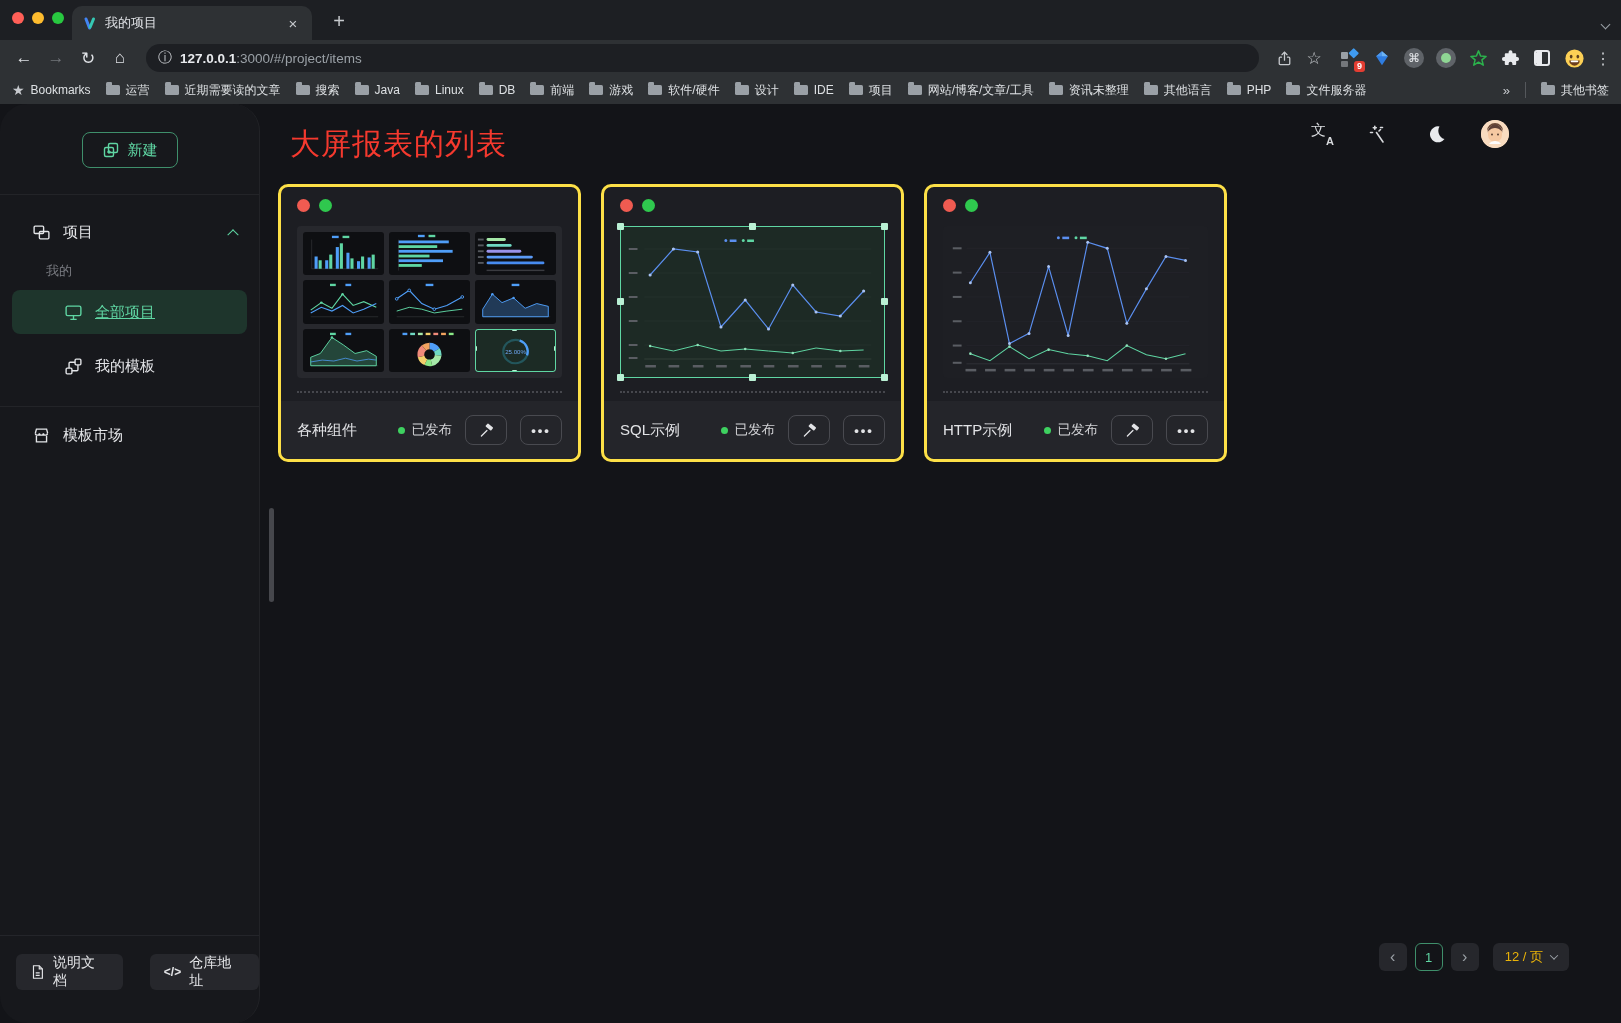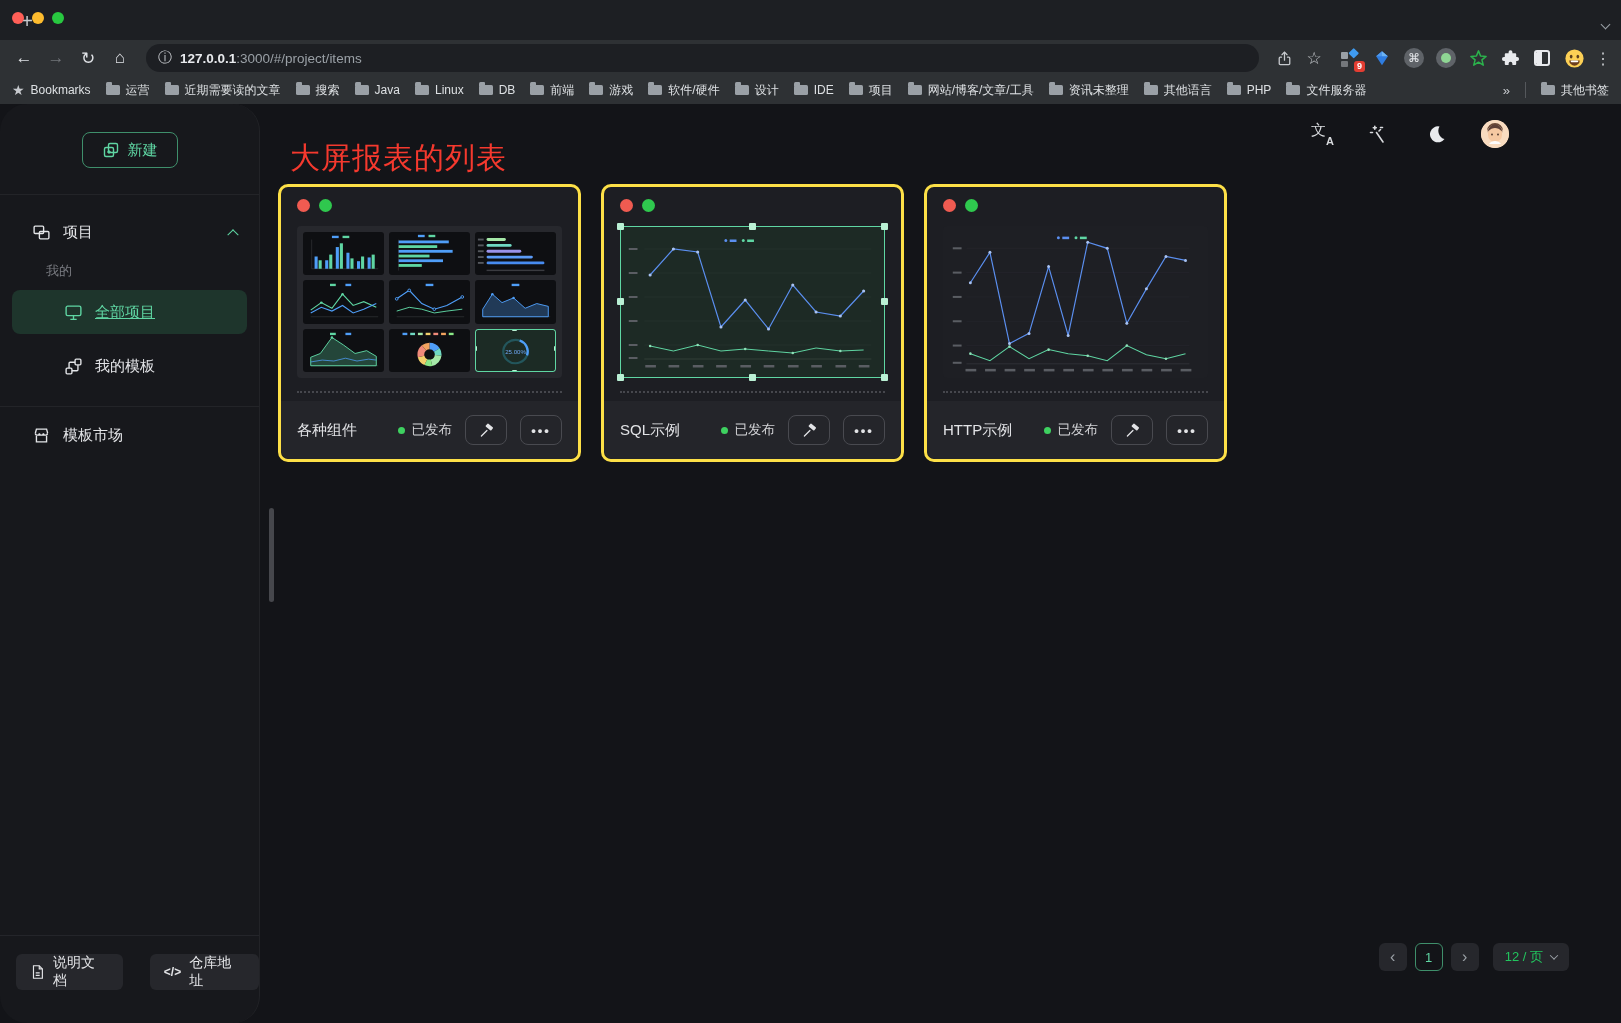--- a/index.html
+++ b/index.html
@@ -55,21 +55,21 @@
   .group-row { display:flex; align-items:center; gap:12px; color:#e4e5e8; font-size:15px; padding:0 22px 0 32px; margin-top:22px; height:30px; }
   .group-row .chev-up { margin-left:auto; width:8px; height:8px; border-right:1.8px solid #5fd6a3; border-bottom:1.8px solid #5fd6a3; transform:rotate(-135deg) translate(-2px,-2px); }
   .owner { color:#7a7c82; font-size:13px; padding-left:46px; margin-top:15px; }
   .sitem { display:flex; align-items:center; gap:12px; font-size:15px; color:#e4e5e8; height:44px; margin:10px 12px 0; padding-left:52px; border-radius:8px; }
   .sitem.active { background:#1e352c; color:#5fd6a3;text-decoration:underline; }
   .sitem.toplevel { padding-left:20px; }
   .sfooter { position:absolute; left:0; bottom:0; width:100%; height:88px; border-top:1px solid #24252a; display:flex; gap:27px; padding:18px 0 0 16px; }
   .fbtn { background:#26272c; border-radius:6px; height:36px; display:flex; align-items:center; gap:8px; color:#e4e5e8; font-size:14px; padding:0 14px; }
 
   .content { position:absolute; left:261px; top:0; width:1360px; height:919px; }
-  .page-title { color:#f5392e; font-size:30px; font-weight:500; padding:34px 0 0 29px; letter-spacing:1px; }
+  .page-title { color:#f5392e; font-size:30px; font-weight:500; padding:20px 0 0 29px; letter-spacing:1px; }
   .hicons { position:absolute; top:16px; right:112px; display:flex; align-items:center; gap:32px; color:#d8dadd; }
   .hico { width:26px; height:26px; display:flex; align-items:center; justify-content:center; }
   .trans { position:relative; width:22px; height:22px; }
   .trans .zh { position:absolute; left:0; top:-2px; font-size:15px; }
   .trans .aa { position:absolute; right:-1px; bottom:-2px; font-size:11px; font-weight:bold; }
   .avatar { width:28px; height:28px; border-radius:50%; overflow:hidden; background:#f9dcc0; }
   .scrollthumb { position:absolute; left:8px; top:404px; width:5px; height:94px; background:#46474c; border-radius:3px; }
 
   .cards { position:absolute; left:17px; top:80px; display:flex; gap:20px; }
   .card { width:303px; height:278px; background:#1d1e23; border:3px solid #fde047; border-radius:10px; position:relative; }
@@ -93,32 +93,40 @@
   .cfooter { position:absolute; left:0; right:0; bottom:0; height:58px; background:#24252a; border-radius:0 0 9px 9px; display:flex; align-items:center; padding:0 16px; }
   .ctitle { color:#e2e3e6; font-size:15px; }
   .cstatus { margin-left:auto; display:flex; align-items:center; gap:7px; color:#d2d3d6; font-size:13.5px; }
   .pubdot { width:7px; height:7px; border-radius:50%; background:#3ed160; }
   .cbtn { margin-left:13px; width:42px; height:30px; border:1px solid #494a50; border-radius:8px; display:flex; align-items:center; justify-content:center; color:#e2e3e6; }
   .moredots { letter-spacing:2px; font-size:13px; font-weight:bold; color:#e2e3e6; }
 
   .pagination { position:absolute; right:52px; bottom:52px; display:flex; align-items:center; gap:8px; }
   .pgbtn { width:28px; height:28px; background:#26272c; border-radius:6px; display:flex; align-items:center; justify-content:center; color:#9aa0a6; font-size:16px; }
   .pgcur { width:28px; height:28px; border:1px solid #3f8f6b; border-radius:6px; display:flex; align-items:center; justify-content:center; color:#5fd6a3; font-size:13px; }
-  .pgsize { height:28px; background:#26272c; border-radius:6px; display:flex; align-items:center; gap:8px; color:#22c55e; font-size:13px; padding:0 12px; margin-left:6px; }
+  .pgsize { height:28px; background:#26272c; border-radius:6px; display:flex; align-items:center; gap:8px; color:#eab308; font-size:13px; padding:0 12px; margin-left:6px; }
   .chev-dn { width:6px; height:6px; border-right:1.4px solid #9aa0a6; border-bottom:1.4px solid #9aa0a6; transform:rotate(45deg) translate(-1px,-1px); }
 </style>
 </head>
 <body class="nosel">
 
 <div class="chrome">
   <div class="tabstrip">
     <div class="traffic">
       <span class="tl r"></span>
       <span class="tl y"></span>
       <span class="tl g"></span>
+    </div>
+    <div class="tab">
+      <svg width="15" height="15" viewBox="0 0 15 15">
+        <line x1="4" y1="3" x2="7.5" y2="12" stroke="#4285f4" stroke-width="3" stroke-linecap="round"></line>
+        <line x1="11.5" y1="3" x2="8.2" y2="11" stroke="#35c8b4" stroke-width="3" stroke-linecap="round"></line>
+      </svg>
+      <span class="tab-title">我的项目</span>
+      <span class="tab-close">×</span>
     </div>
     <div class="newtab">+</div>
     <div class="tabsearch"><span class="chev"></span></div>
   </div>
 
   <div class="toolbar">
     <div class="navbtn">←</div>
     <div class="navbtn dim">→</div>
     <div class="navbtn">↻</div>
     <div class="navbtn">⌂</div>

